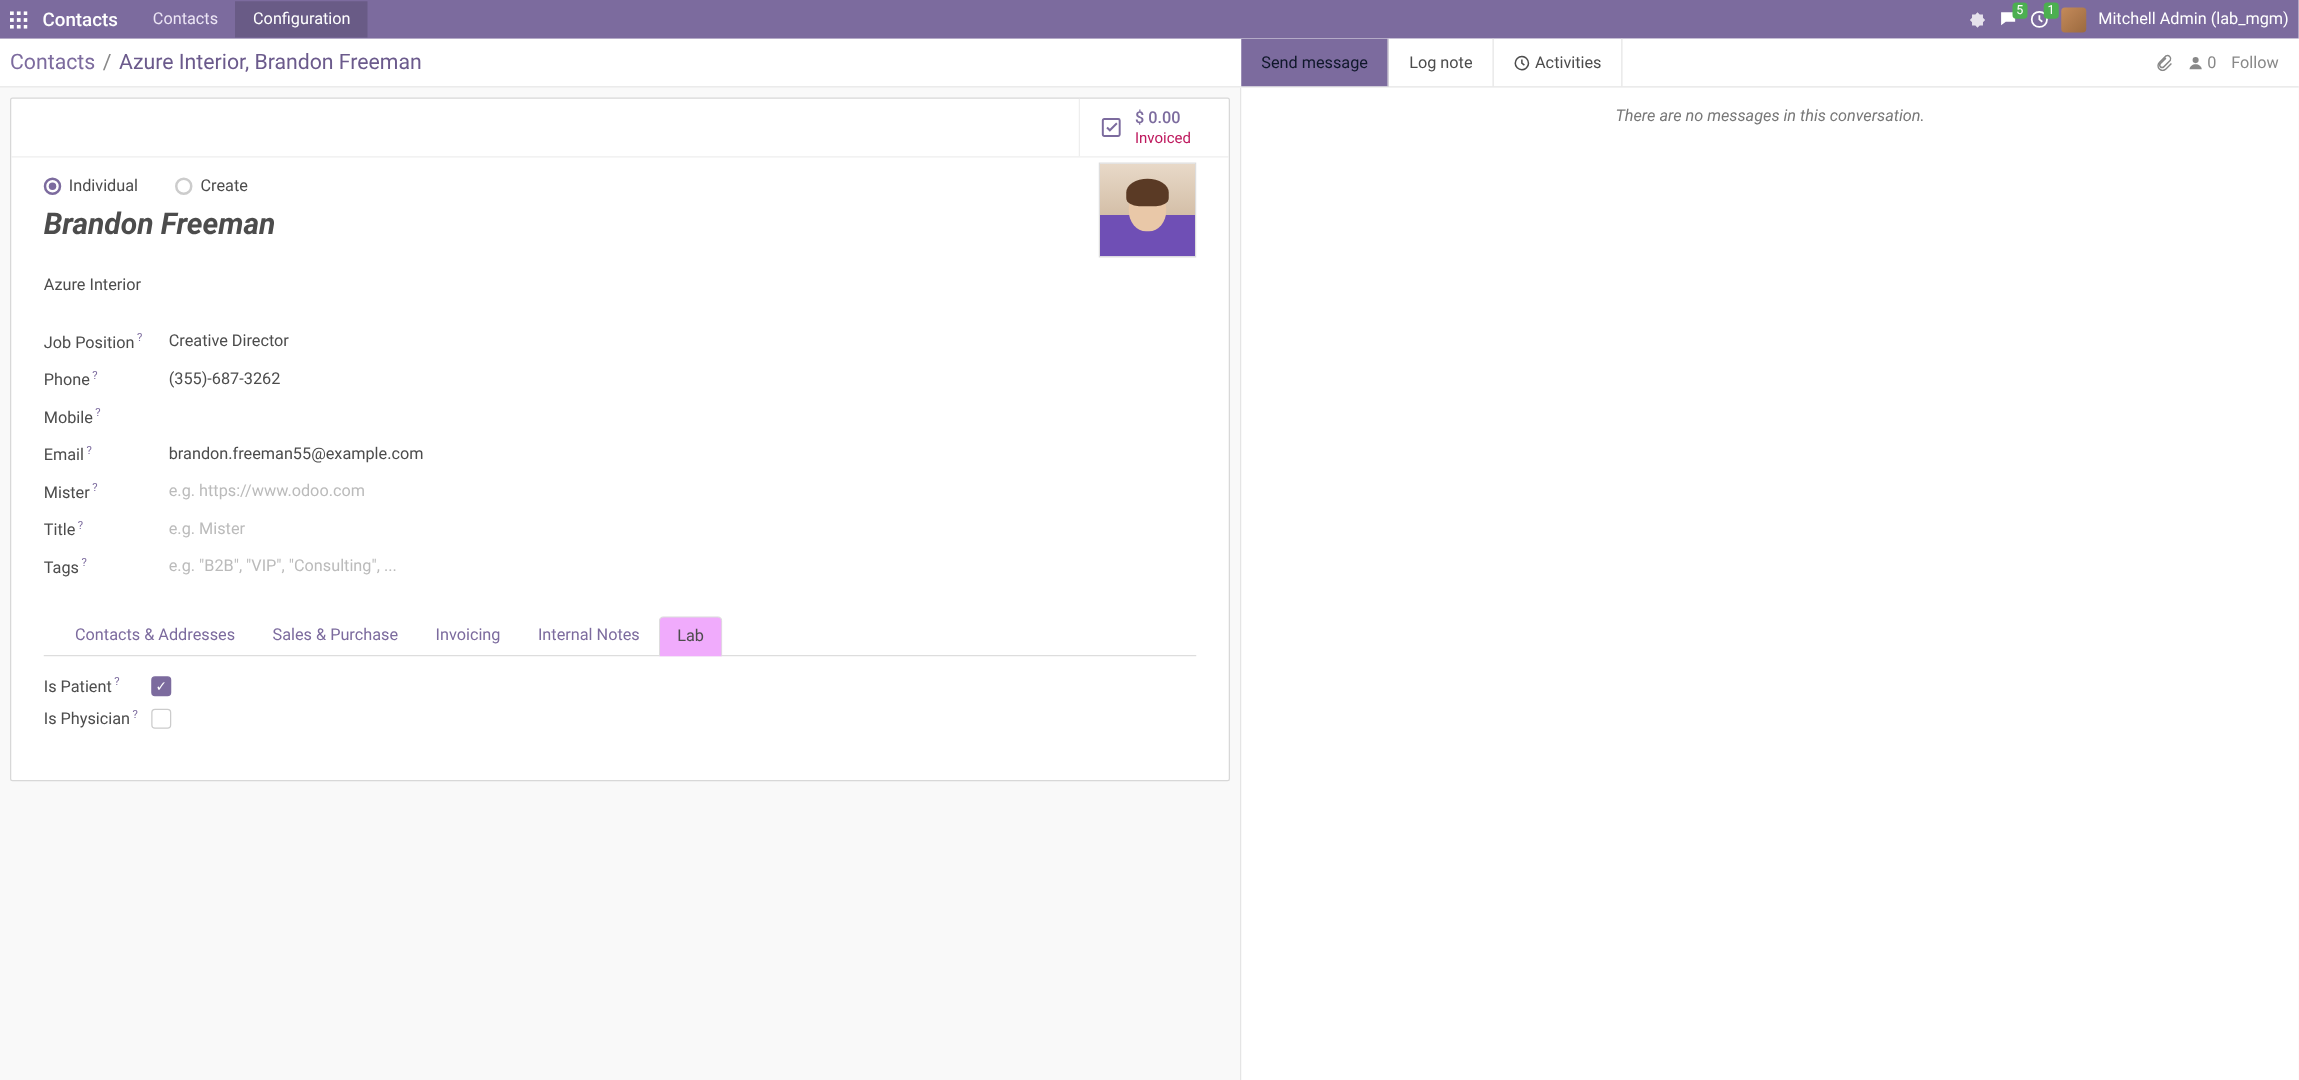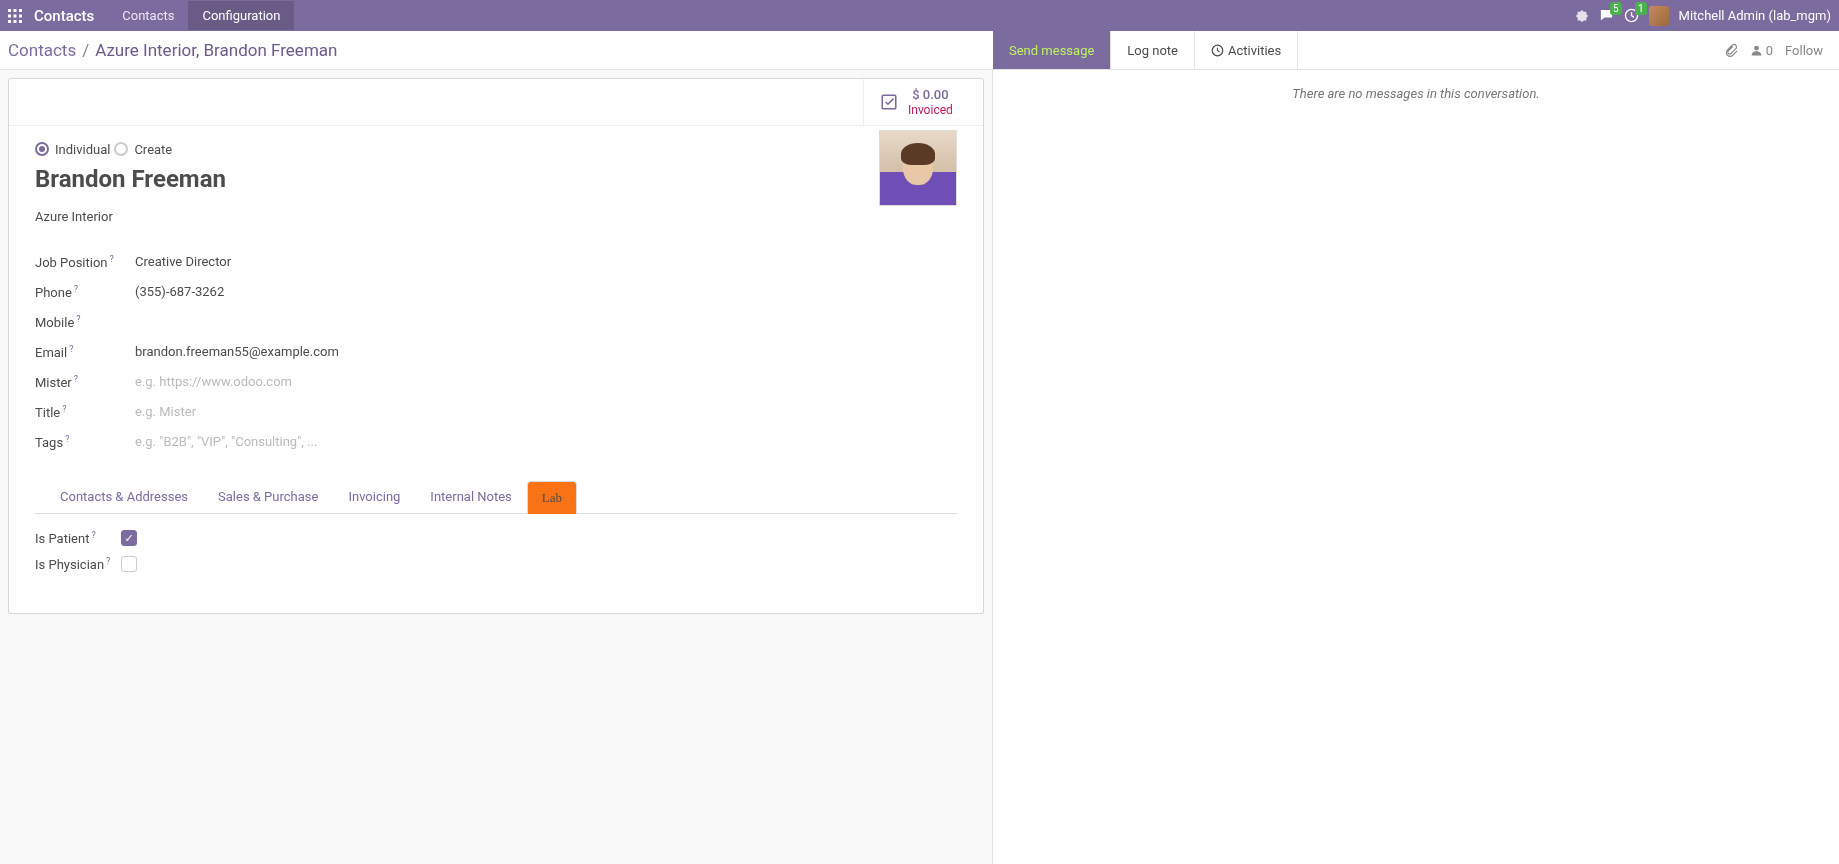--- a/index.html
+++ b/index.html
@@ -32,44 +32,44 @@
 
 
 .main { display: flex; }
 .form-area { flex: 0 0 992px; padding: 8px 8px 0 8px; }
 .chat-area { flex: 1; border-left: 1px solid #e5e5e5; background:#fff; min-height: calc(100vh - 70px); }
 
 
 .chatbar { background: #fff; height: 39px; display: flex; align-items: center; border-bottom: 1px solid #e5e5e5; position:relative; top:-39px; margin-bottom:-39px; }
 .chat-tabs { display:flex; height:100%; }
 .chat-tab { padding: 0 16px; display:flex; align-items:center; cursor:pointer; font-size:13px; border-right:1px solid #e5e5e5; }
-.chat-tab.primary { background: #7C6B9E; color: #bef264; }
+.chat-tab.primary { background: #7C6B9E; color: #0f172a; }
 .chat-tab svg, .chat-tab .clock { margin-right:4px; }
 .chat-follow { margin-left:auto; display:flex; align-items:center; gap:12px; padding-right:16px; color:#888; }
 .chat-follow-item { display:flex; align-items:center; gap:3px; cursor:pointer; }
 
 .chat-body { padding: 16px; text-align:center; color:#777; font-style:italic; font-size:13px; }
 
 
 .sheet { background: #fff; border: 1px solid #d8d8d8; border-radius: 2px; }
-.button-box { display:flex; justify-content:flex-end; border-bottom:1px solid #eee;text-align:center; }
+.button-box { display:flex; justify-content:flex-end; border-bottom:1px solid #eee; }
 .stat-button { border-left:1px solid #eee; padding:8px 16px; display:flex; align-items:center; gap:10px; cursor:pointer; min-width:120px; }
 .stat-button svg { color:#7C6B9E; }
 .stat-text { display:flex; flex-direction:column; line-height:1.2; }
 .stat-value { color:#7C6B9E; font-weight:500; font-size:13px; }
 .stat-label { color:#be185d; font-size:12px; }
 
 .form-body { padding: 16px 26px 0; position:relative; }
-.contact-type { display:flex; gap:4px; margin-bottom:8px; }
+.contact-type { display:flex; gap:30px; margin-bottom:8px; }
 .radio-wrap { display:flex; align-items:center; gap:6px; cursor:pointer; }
 .radio { width:14px; height:14px; border:2px solid #7C6B9E; border-radius:50%; display:inline-flex; align-items:center; justify-content:center; }
 .radio.checked::after { content:''; width:6px; height:6px; background:#7C6B9E; border-radius:50%; }
 .radio.unchecked { border-color: #ccc; }
 
-.contact-name { font-size: 24px; color: #4c4c4c; margin-bottom: 16px; }
+.contact-name { font-size: 24px; color: #4c4c4c; margin-bottom: 28px; font-style: italic; }
 .company-name { font-size: 13px; color: #4c4c4c; margin-bottom: 28px; }
 
 .photo { position:absolute; right:26px; top:4px; width:78px; height:76px; background:linear-gradient(180deg,#e8d9c8 0%,#d4bfa8 55%,#6f4fb5 55%,#6f4fb5 100%); border:1px solid #ddd; overflow:hidden; }
 .photo::before { content:''; position:absolute; left:50%; top:18px; transform:translateX(-50%); width:30px; height:36px; background:#e9c8a8; border-radius:50% 50% 46% 46%; }
 .photo::after { content:''; position:absolute; left:50%; top:12px; transform:translateX(-50%); width:34px; height:22px; background:#5a3a25; border-radius:50% 50% 30% 30%; }
 
 .form-grid { display:flex; gap:20px; margin-bottom:18px; }
 .form-col { flex:1; }
 .field-row { display:flex; margin-bottom:8px; min-height:22px; align-items:flex-start; }
 .field-label { width:100px; font-size:13px; color:#4c4c4c; padding-top:2px; }
@@ -78,21 +78,21 @@
 .field-value { flex:1; font-size:13px; color:#4c4c4c; padding-top:2px; }
 .field-placeholder { color:#bbb; }
 .addr-line { margin-bottom:6px; }
 .addr-grid { display:flex; gap:0; margin-bottom:6px; }
 .addr-grid span:nth-child(1){ width:135px; }
 .addr-grid span:nth-child(2){ width:118px; }
 
 
 .tabs-bar { display:flex; border-bottom:1px solid #ddd; padding-left:10px;text-align:center; }
 .tab { padding:8px 14px; color:#7C6B9E; cursor:pointer; border:1px solid transparent; border-bottom:none; font-size:13px; }
-.tab.active { color:#4c4c4c; border-color:#ddd; border-radius:4px 4px 0 0; background:#f97316; position:relative; top:1px;font-family:Liberation Serif, serif; }
+.tab.active { color:#4c4c4c; border-color:#ddd; border-radius:4px 4px 0 0; background:#f0abfc; position:relative; top:1px; }
 
 .tab-content { padding:16px 26px 30px; }
 .check-row { display:flex; align-items:center; margin-bottom:10px; }
 .check-label { width:86px; font-size:13px; }
 .check-label sup { color:#7C6B9E; font-size:9px; margin-left:2px; }
 .checkbox { width:16px; height:16px; border:1px solid #ccc; border-radius:3px; display:inline-flex; align-items:center; justify-content:center; cursor:pointer; }
 .checkbox.checked { background:#7C6B9E; border-color:#7C6B9E; }
 .checkbox.checked::after { content:'✓'; color:#fff; font-size:11px; line-height:1; }
 
 svg { display:block; }

